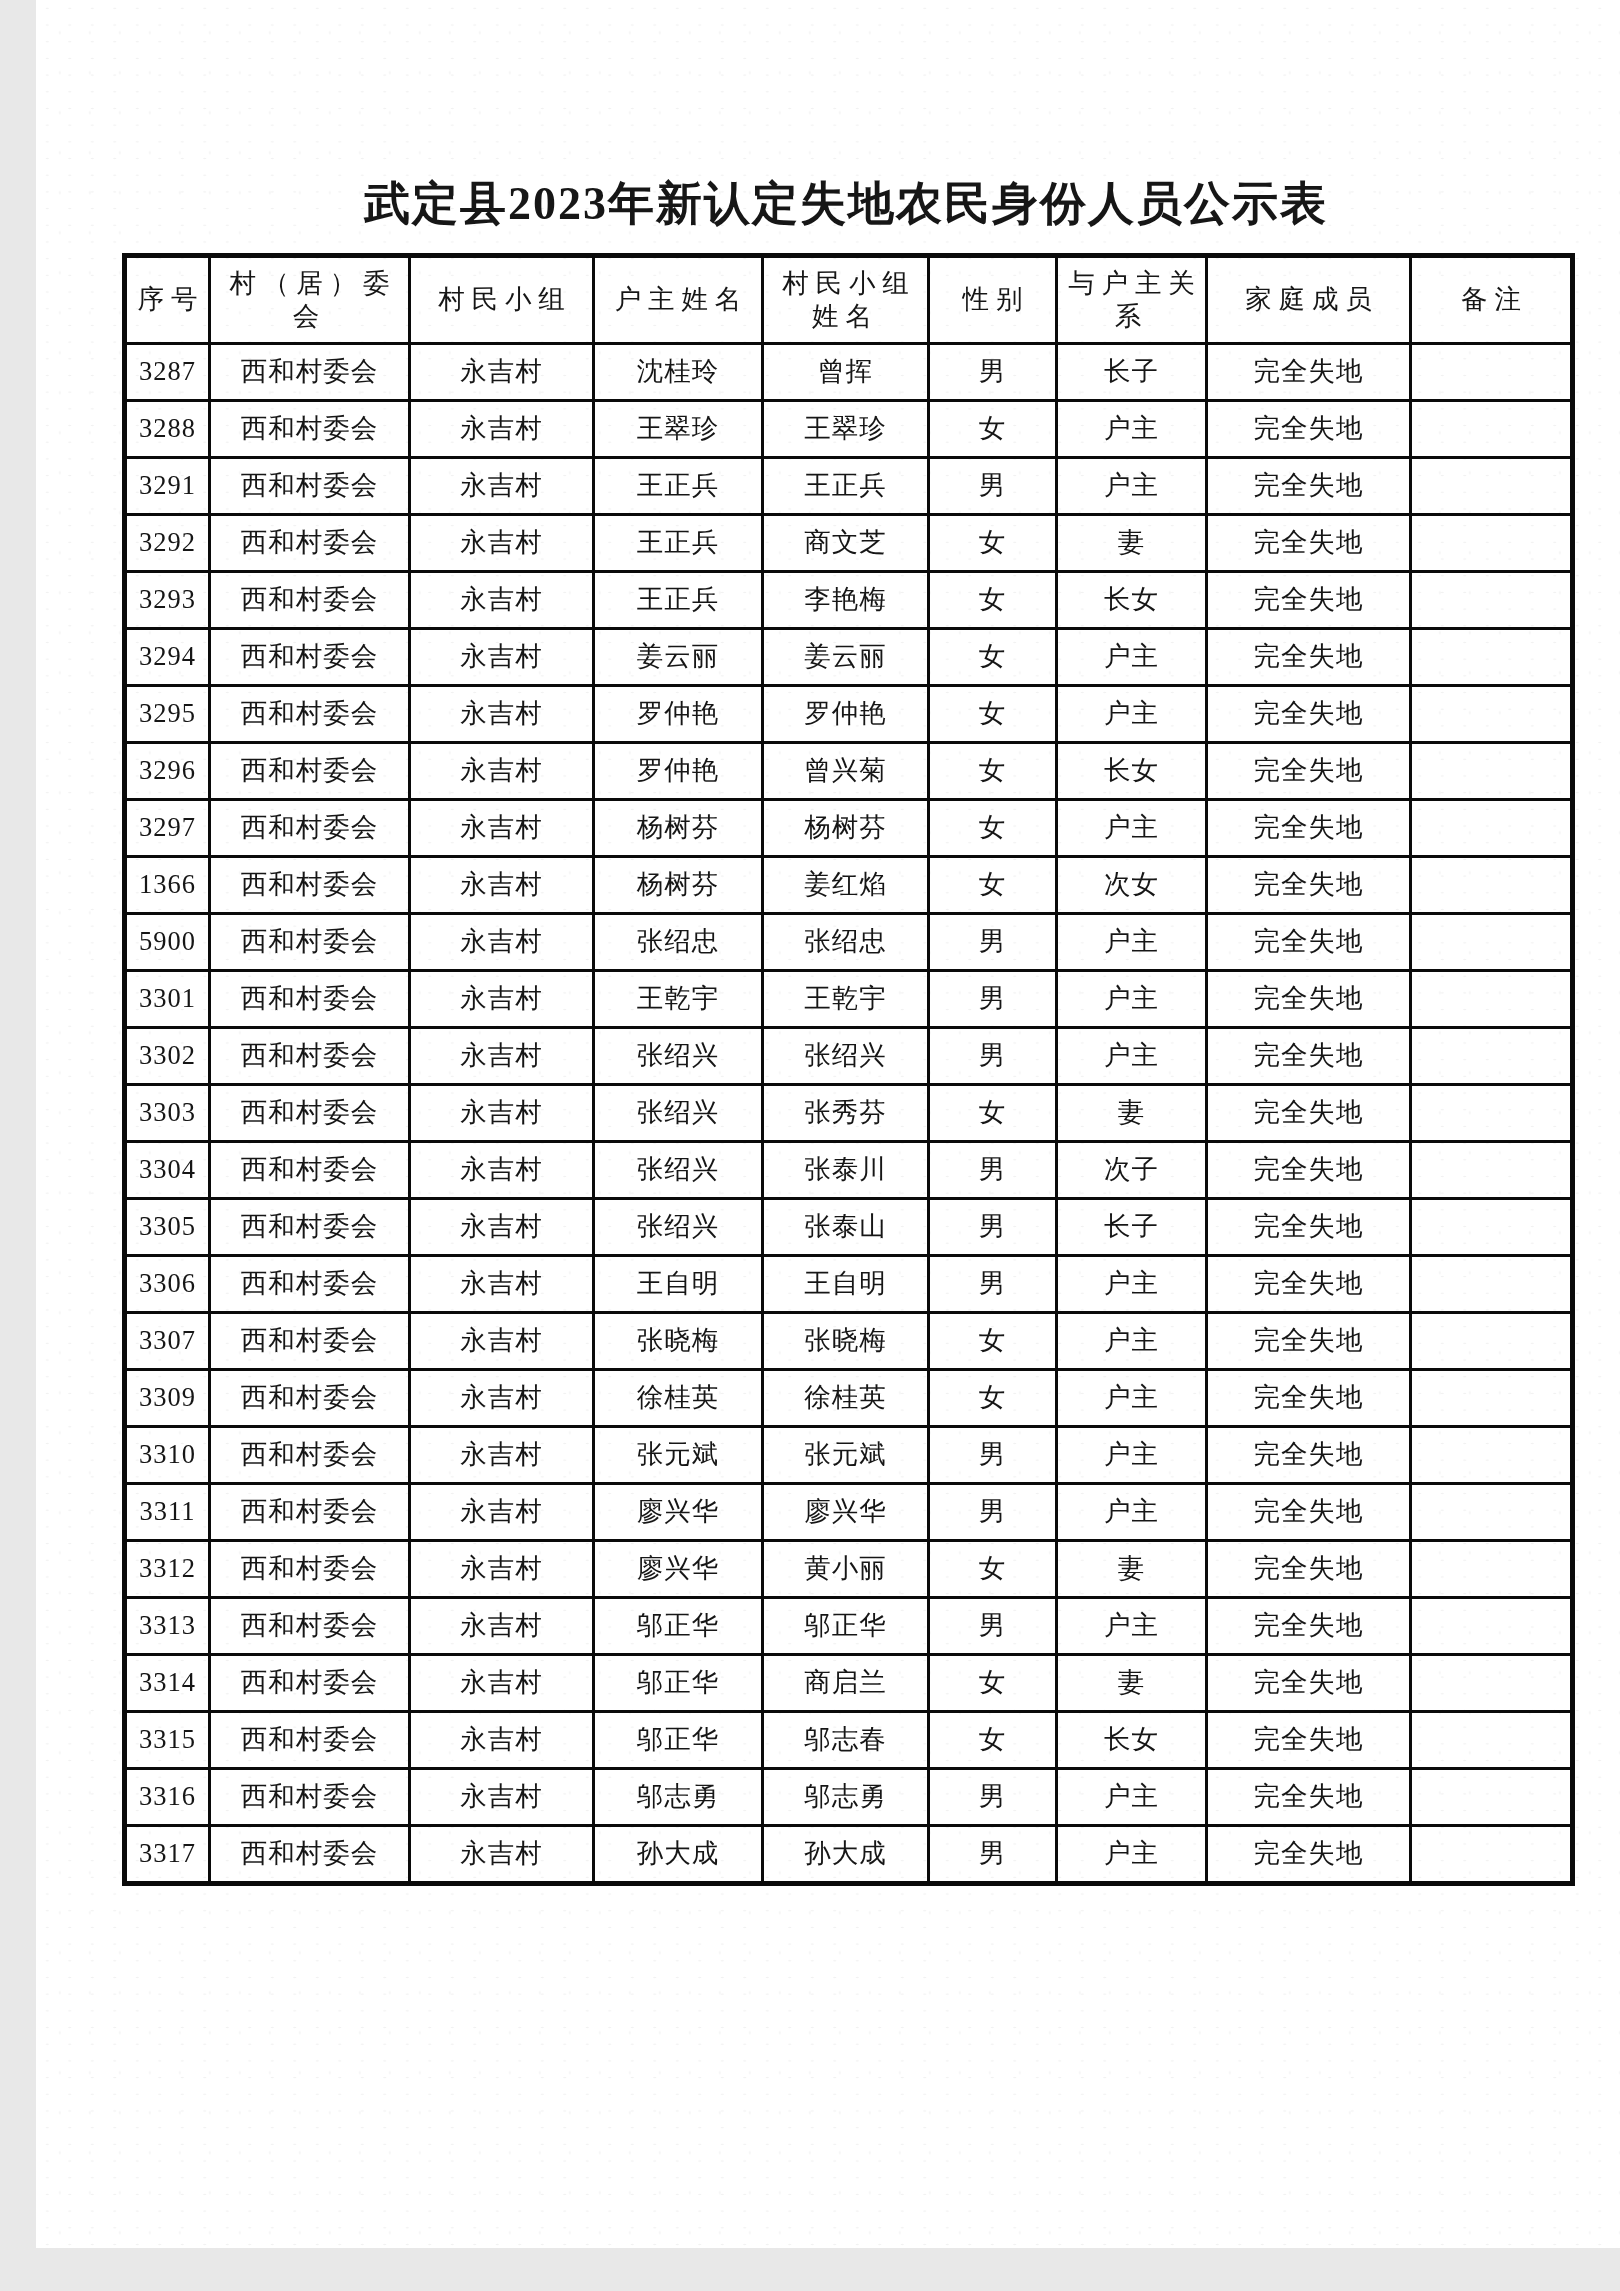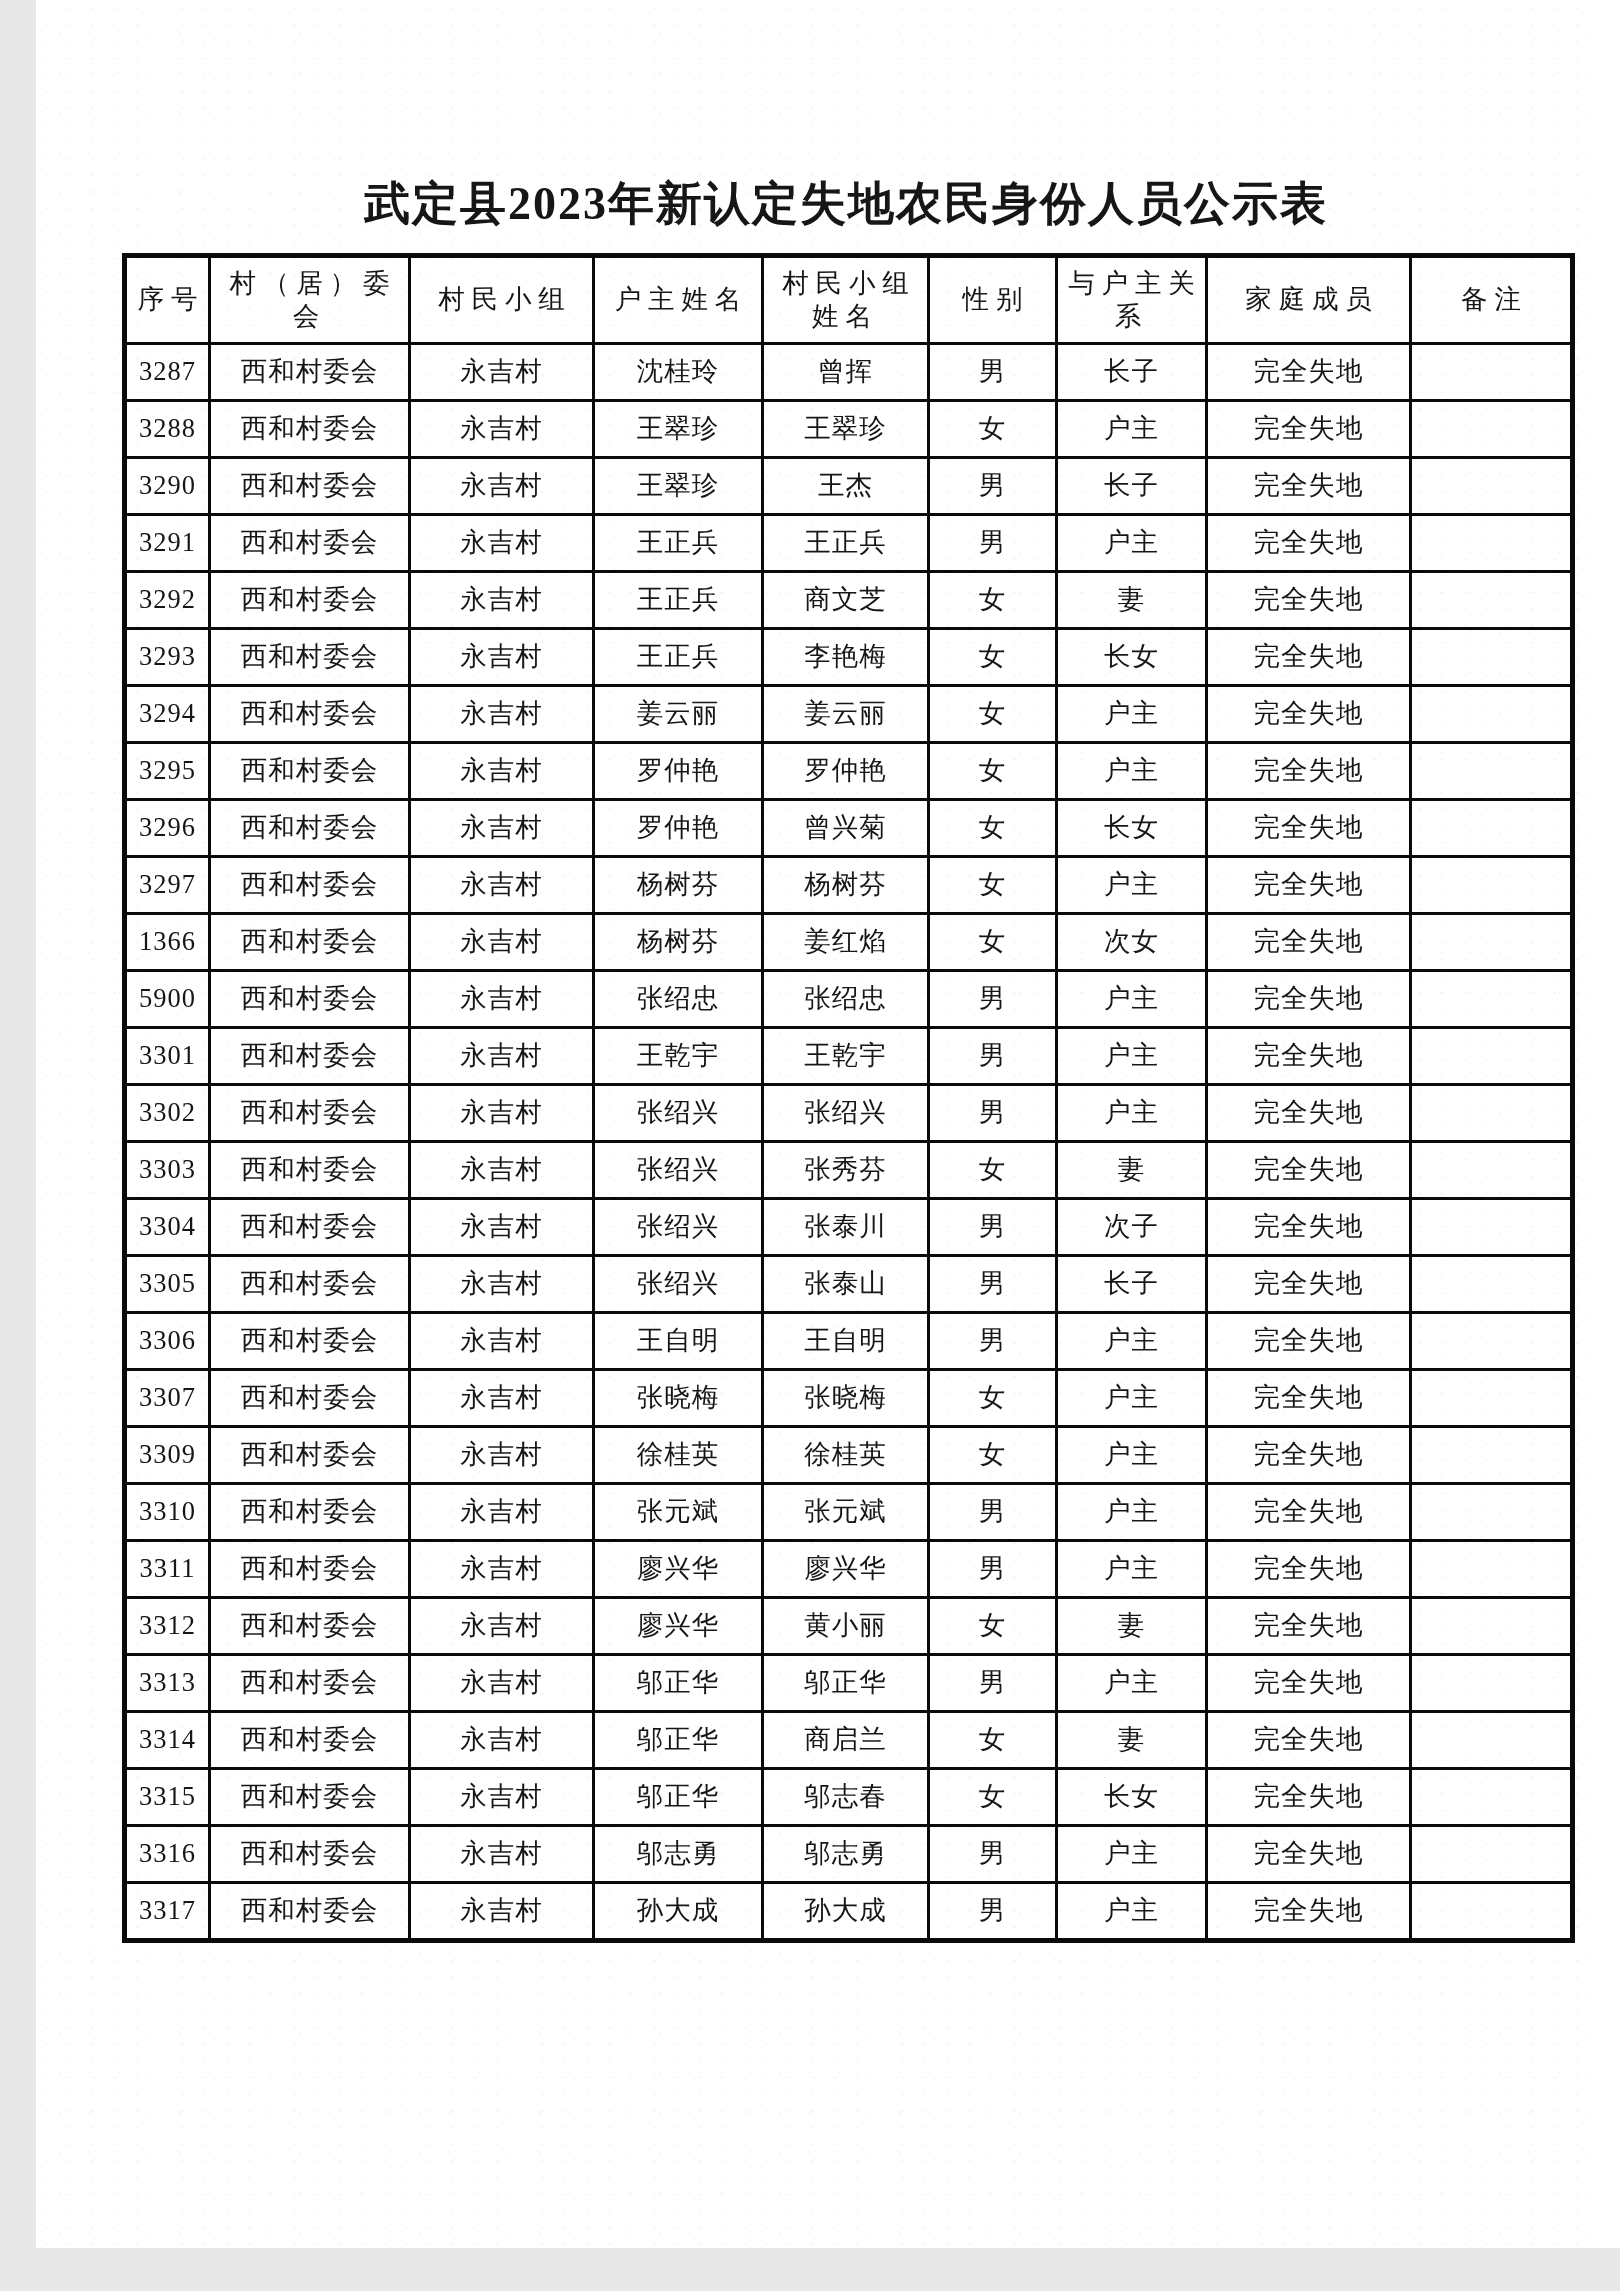--- a/index.html
+++ b/index.html
@@ -134,31 +134,20 @@
           <td>西和村委会</td>
           <td>永吉村</td>
           <td>王翠珍</td>
           <td>王翠珍</td>
           <td>女</td>
           <td>户主</td>
           <td>完全失地</td>
           <td></td>
         </tr>
         <tr>
-          <td>3290</td>
-          <td>西和村委会</td>
-          <td>永吉村</td>
-          <td>王翠珍</td>
-          <td>王杰</td>
-          <td>男</td>
-          <td>长子</td>
-          <td>完全失地</td>
-          <td></td>
-        </tr>
-        <tr>
           <td>3291</td>
           <td>西和村委会</td>
           <td>永吉村</td>
           <td>王正兵</td>
           <td>王正兵</td>
           <td>男</td>
           <td>户主</td>
           <td>完全失地</td>
           <td></td>
         </tr>

